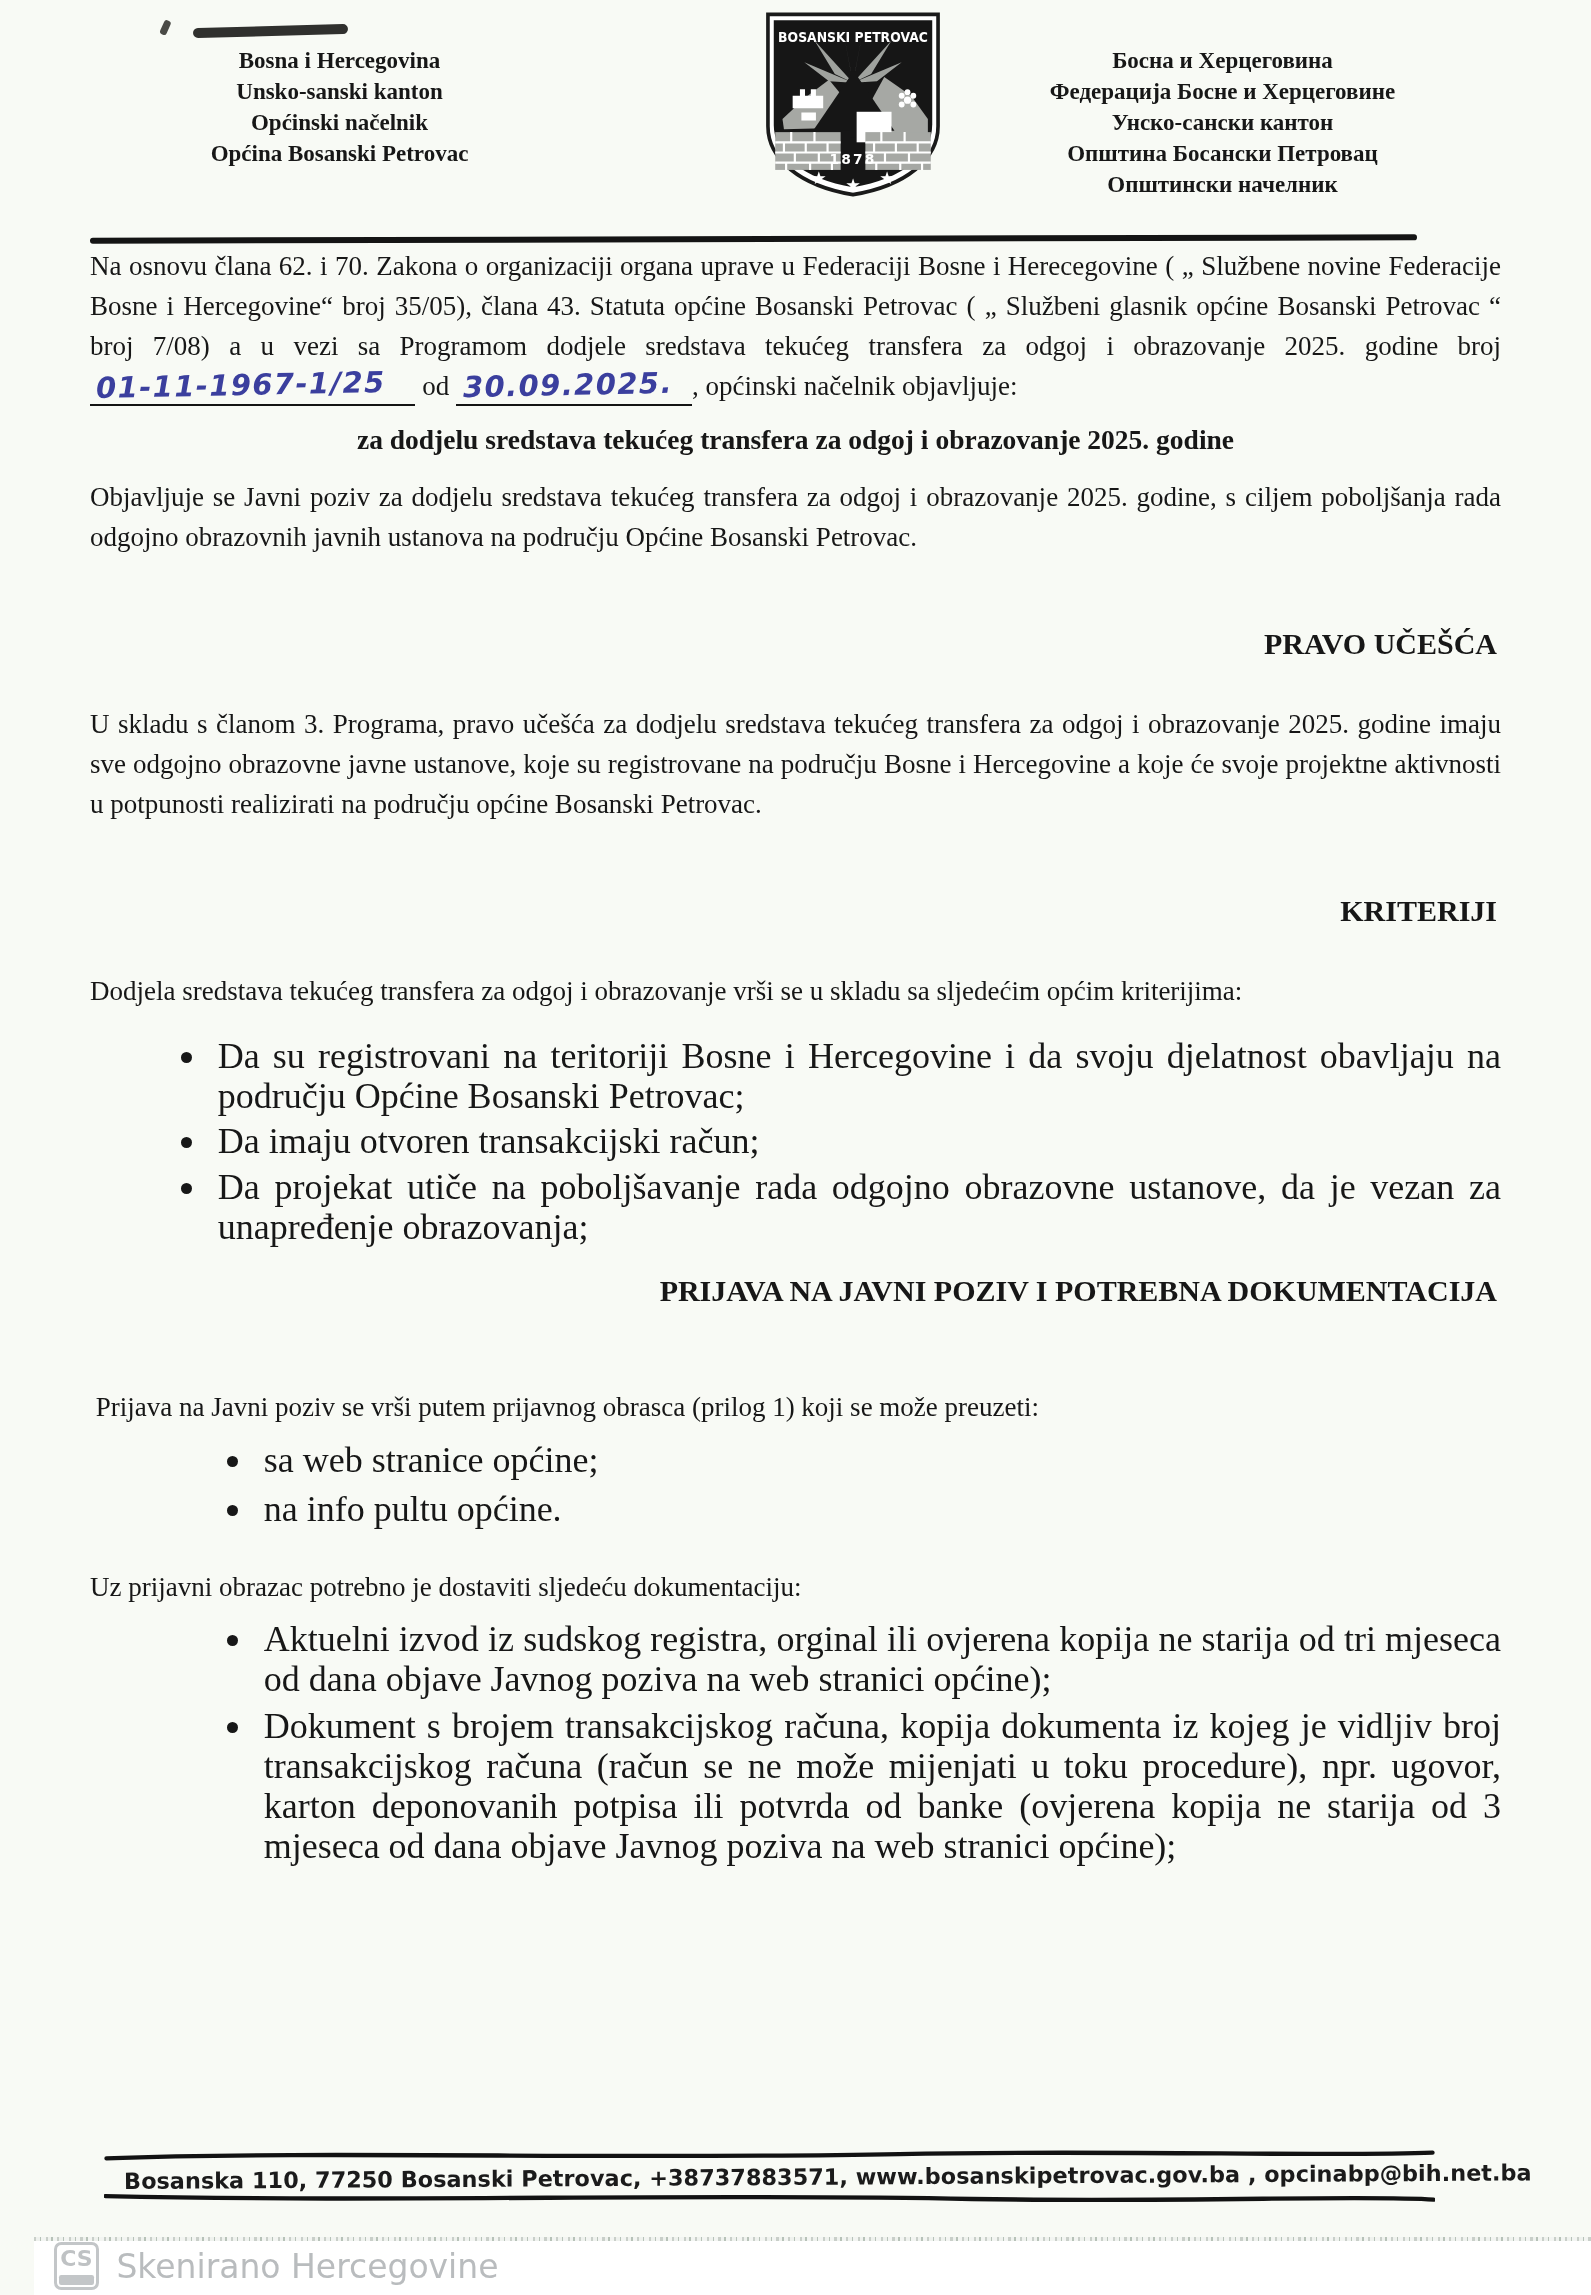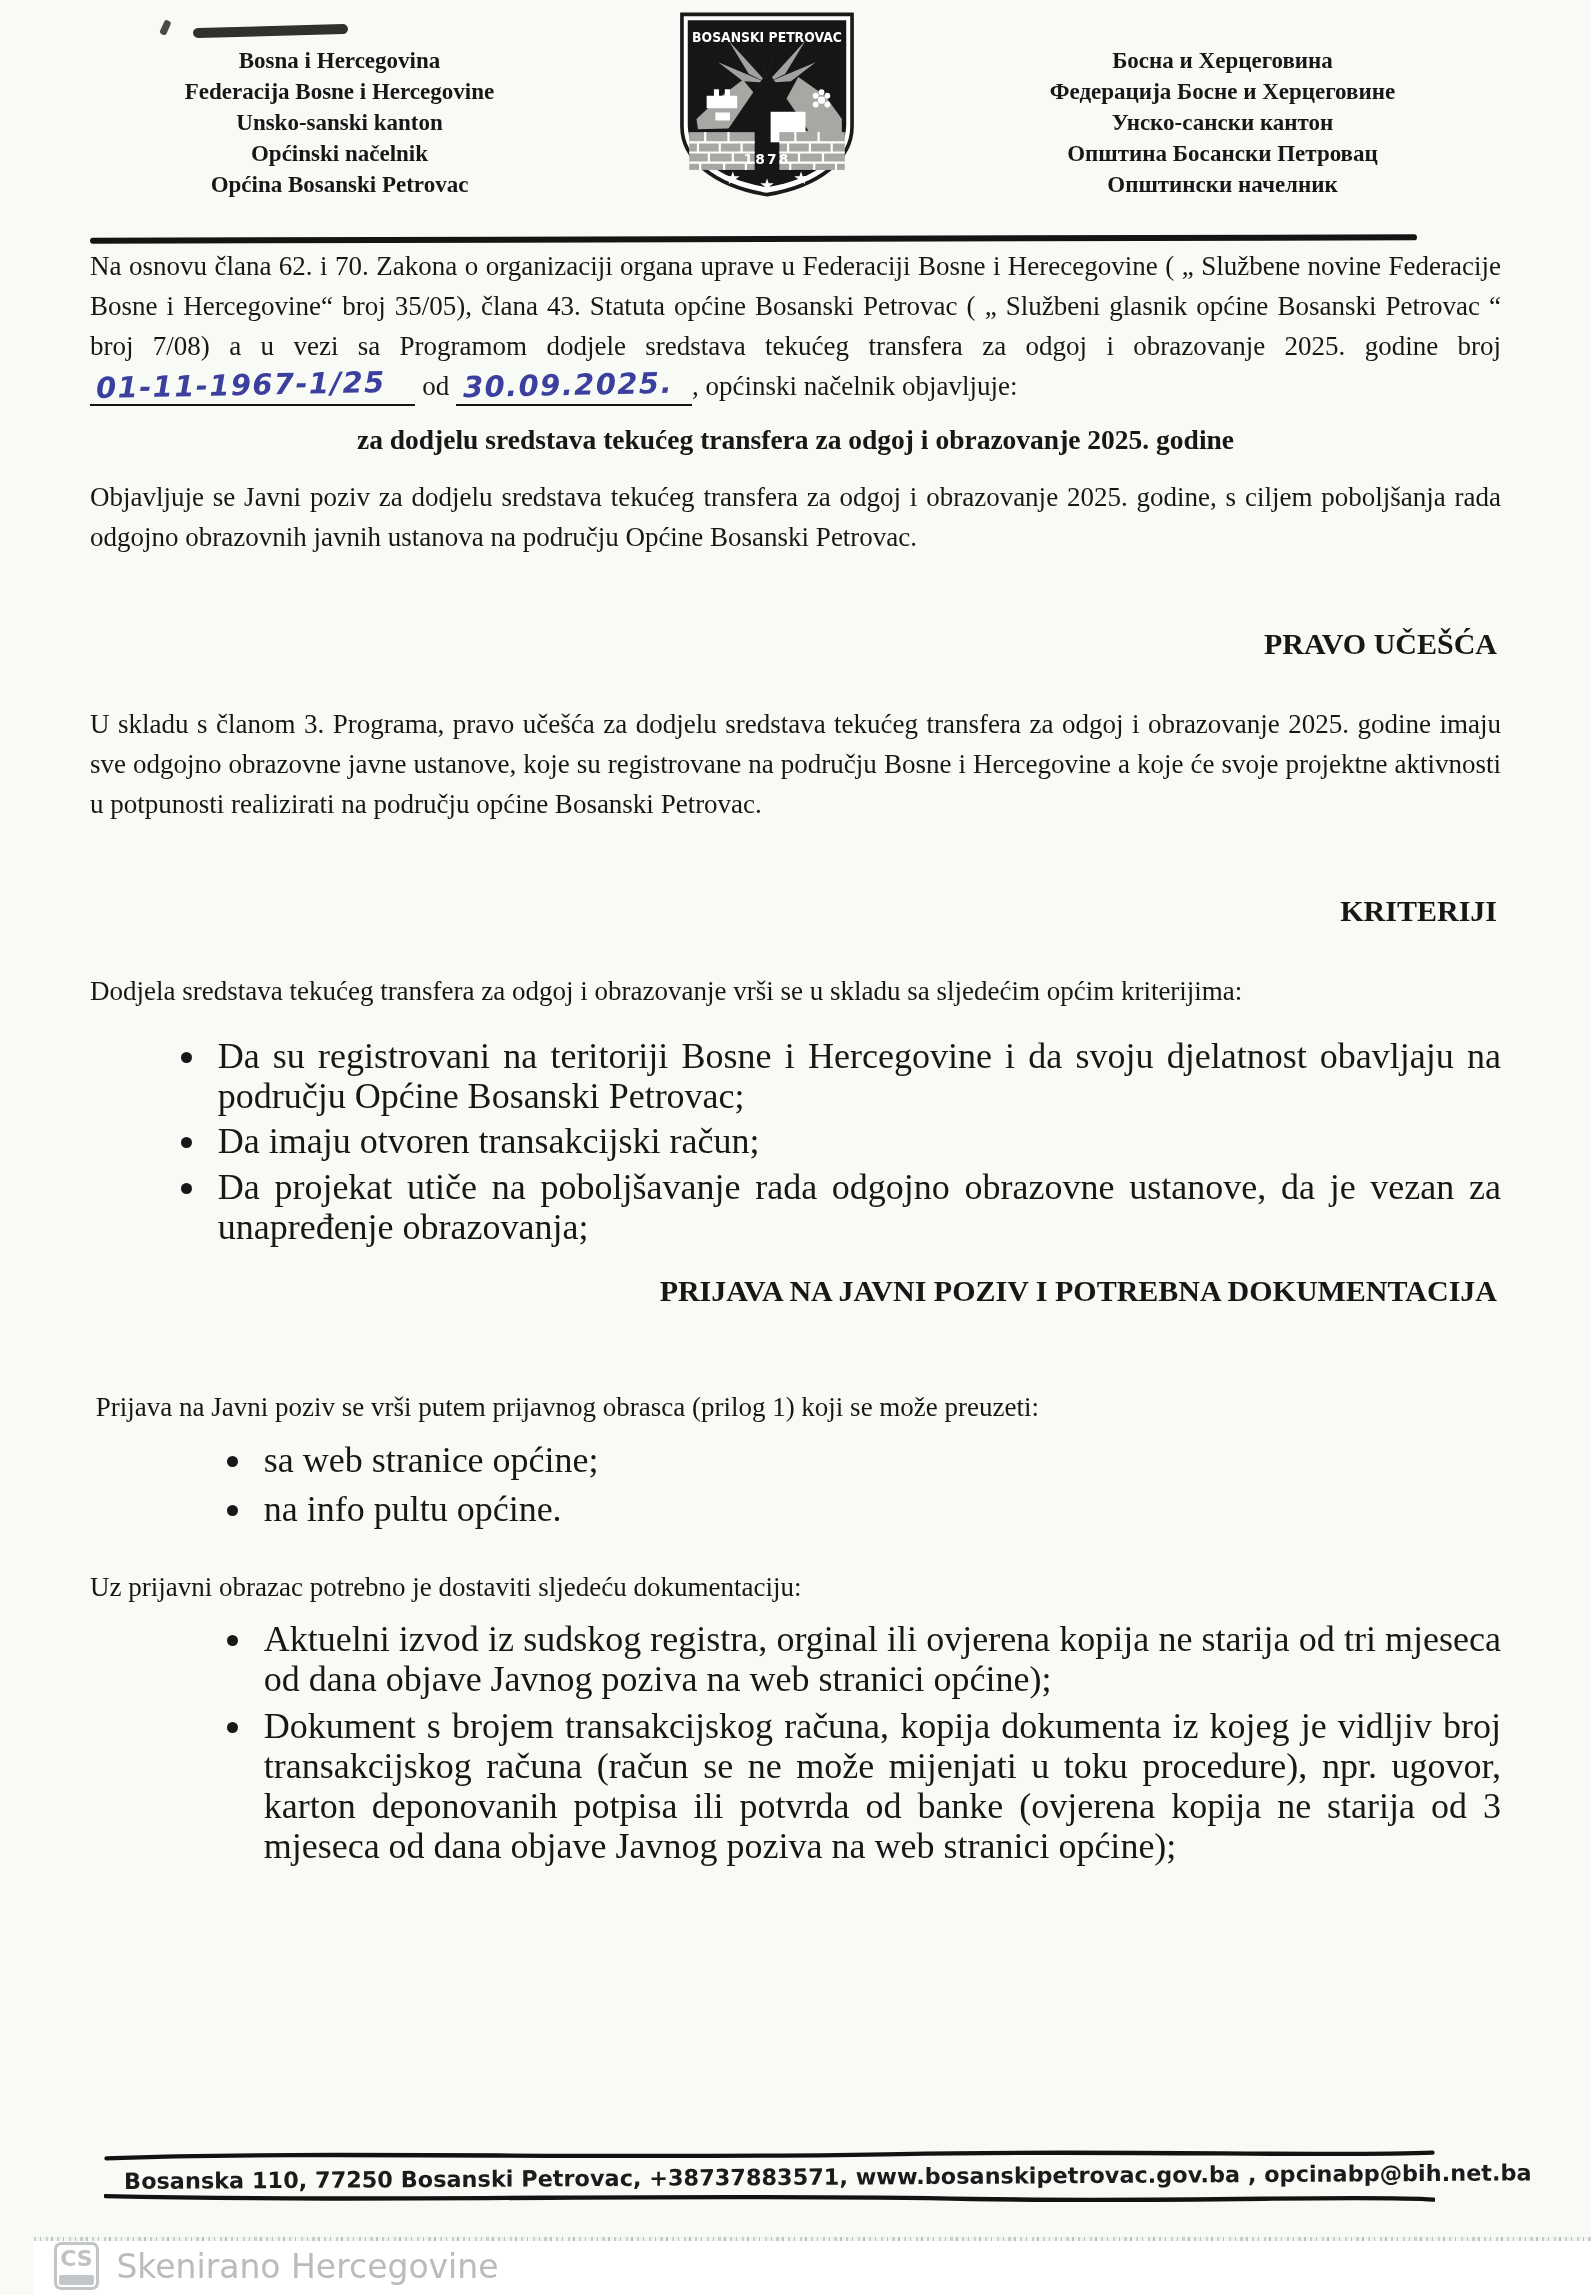--- a/index.html
+++ b/index.html
@@ -5,21 +5,21 @@
   html,body{margin:0;padding:0;background:#e8e8e8;}
   .sheet{position:relative;width:1591px;height:2295px;background:#f8faf5;overflow:hidden;
          font-family:"Liberation Serif","DejaVu Serif",serif;color:#171717;}
   .content{padding:0 90px;}
 
   
   .hdr{display:flex;align-items:flex-start;position:relative;}
   .hdr-block{padding-top:45px;font-weight:bold;font-size:23px;line-height:31px;text-align:center;}
   .hdr-left{width:499px;}
   .hdr-right{width:557px;}
-  .emblem-wrap{flex:1;display:flex;justify-content:center;}
+  .emblem-wrap{flex:1;display:flex;justify-content:flex-end;}
   svg.emblem{margin-top:10px;display:block;}
   .smudge{position:absolute;left:103px;top:26px;width:155px;height:10px;background:#30302e;
           border-radius:5.8px;transform:rotate(-1.5deg);}
   .smudge-tick{position:absolute;left:72px;top:20px;width:6.5px;height:14.5px;background:#4a4a46;
           border-radius:2.9px;transform:rotate(24deg);}
 
   .rule{height:5.8px;background:#141414;width:1327px;margin-top:36px;border-radius:2.9px;transform:rotate(-0.15deg);}
 
   
   .par{font-size:27px;line-height:40px;text-align:justify;margin:0;}
@@ -71,21 +71,20 @@
 <body>
 
 <div class="sheet">
   <div class="content">
 
     <div class="hdr">
       <div class="hdr-block hdr-left">
         <div class="smudge"></div>
         <div class="smudge-tick"></div>
         <div>Bosna i Hercegovina</div>
-        <div>Federacija Bosne i Hercegovine</div>
         <div>Unsko-sanski kanton</div>
         <div>Općinski načelnik</div>
         <div>Općina Bosanski Petrovac</div>
       </div>
 
       <div class="emblem-wrap">
         <svg class="emblem" width="182" height="189" viewBox="0 0 250 260">
           <path d="M8,6 H242 V160 C242,205 198,242 125,254 C52,242 8,205 8,160 Z" fill="#ffffff" stroke="#1a1a1a" stroke-width="5"></path>
           <path d="M16,14 H234 V158 C234,199 193,233 125,244 C57,233 16,199 16,158 Z" fill="#161616"></path>
           <text x="125" y="44" text-anchor="middle" fill="#ffffff" font-family="DejaVu Sans, sans-serif" font-weight="bold" font-size="20" textLength="206" lengthAdjust="spacingAndGlyphs">BOSANSKI PETROVAC</text>

